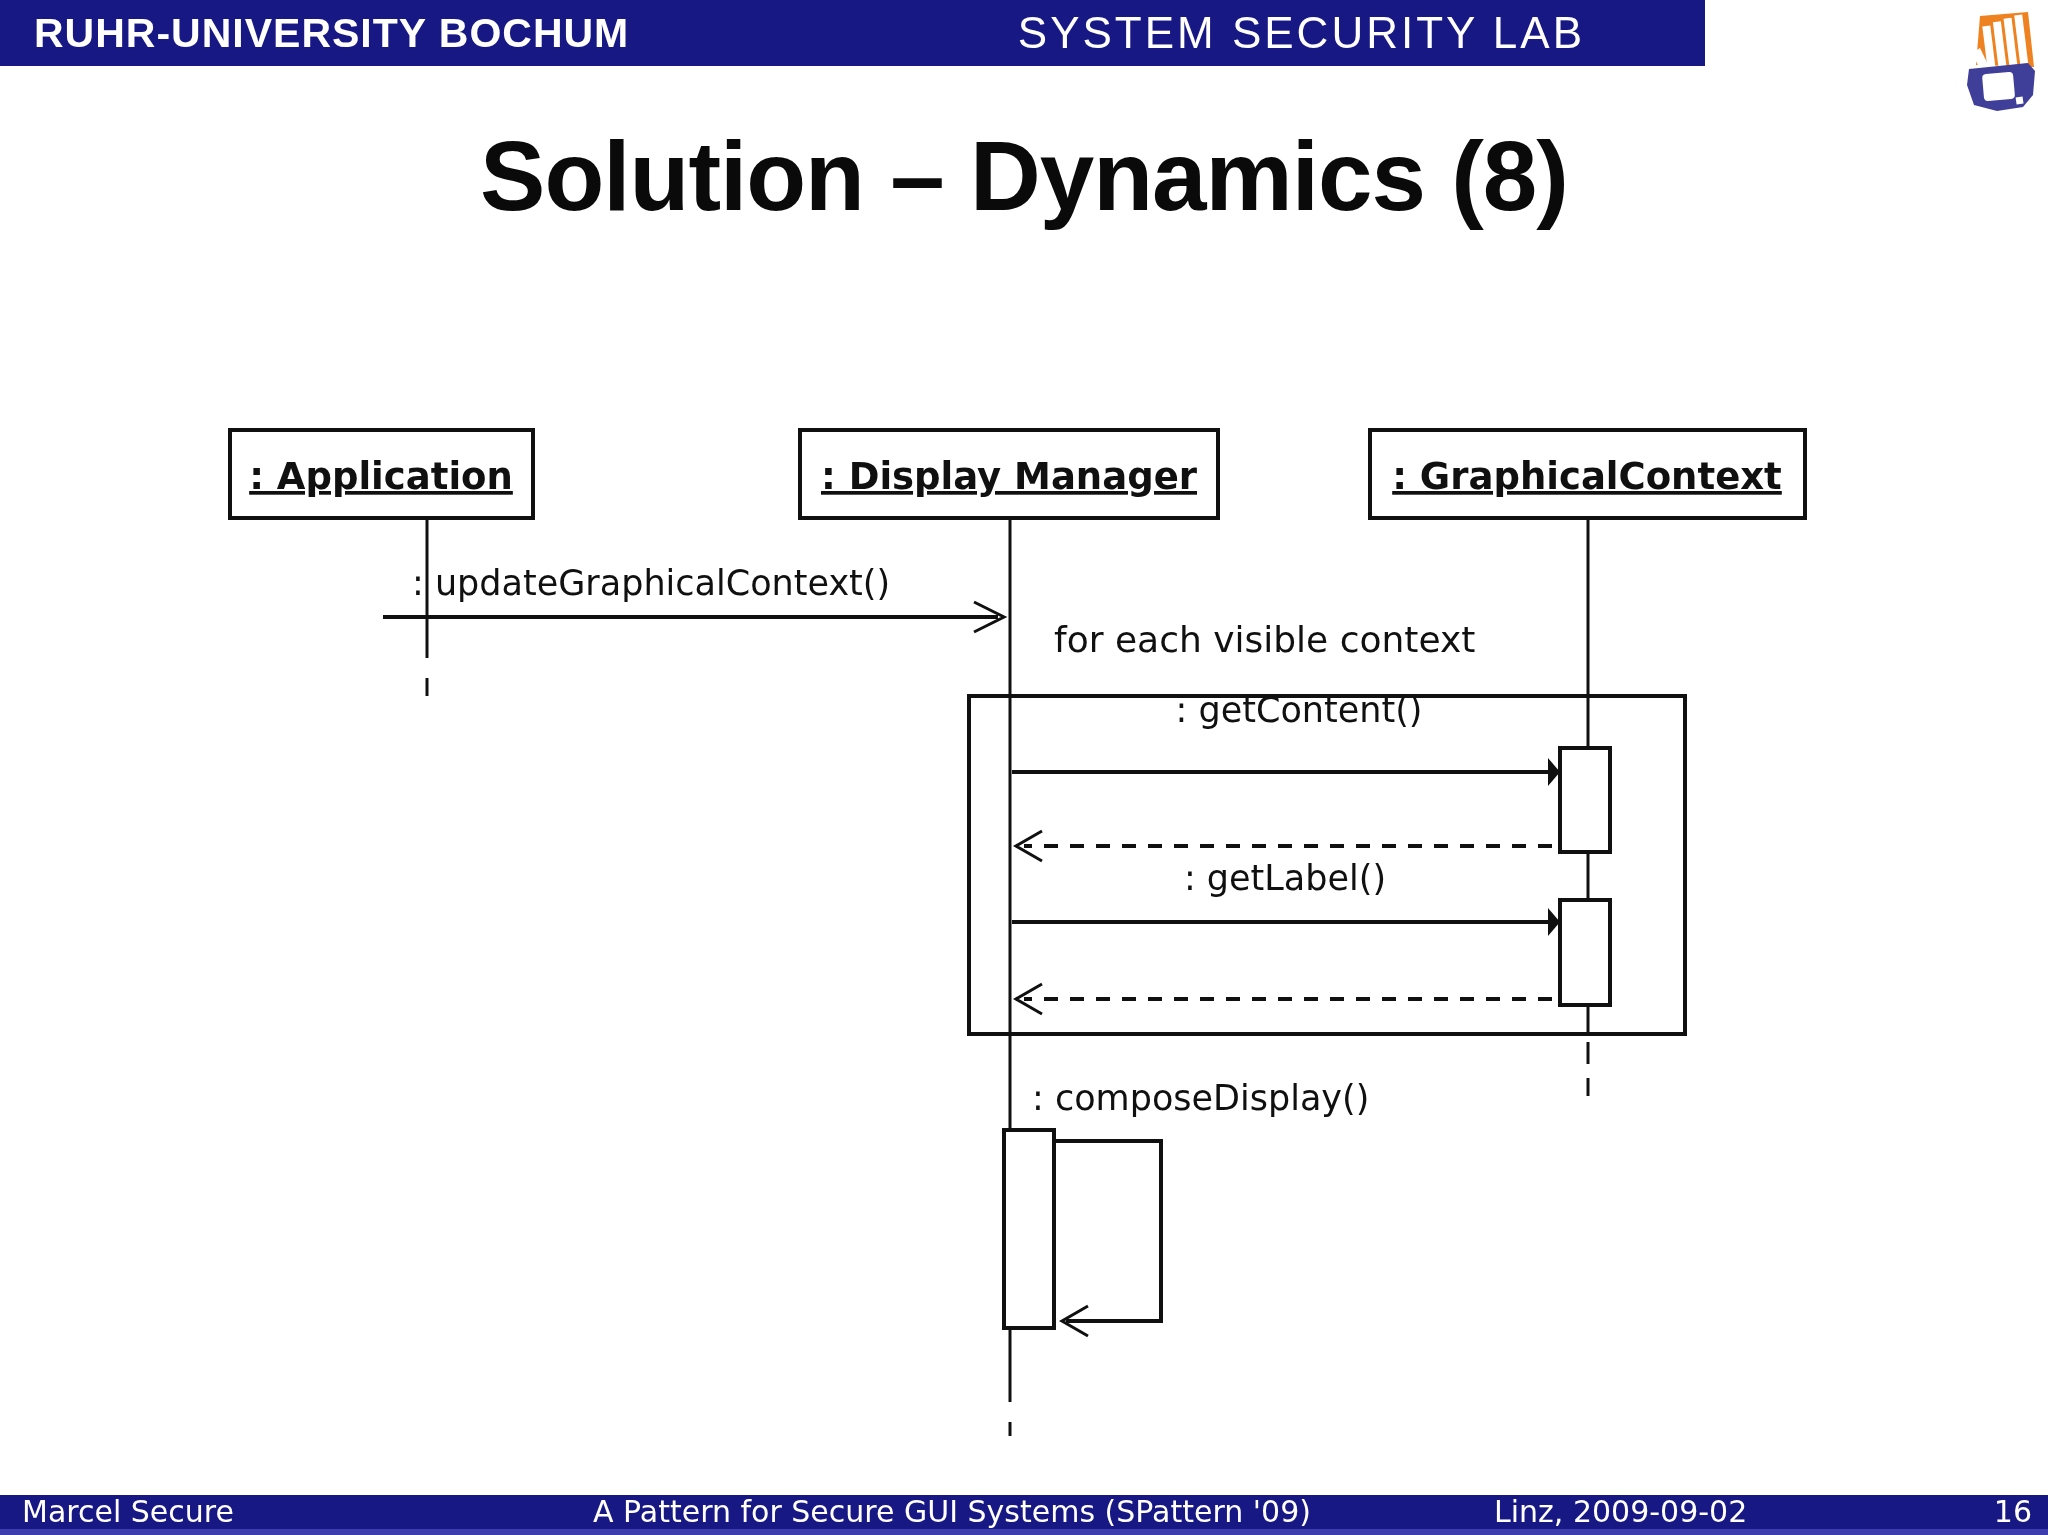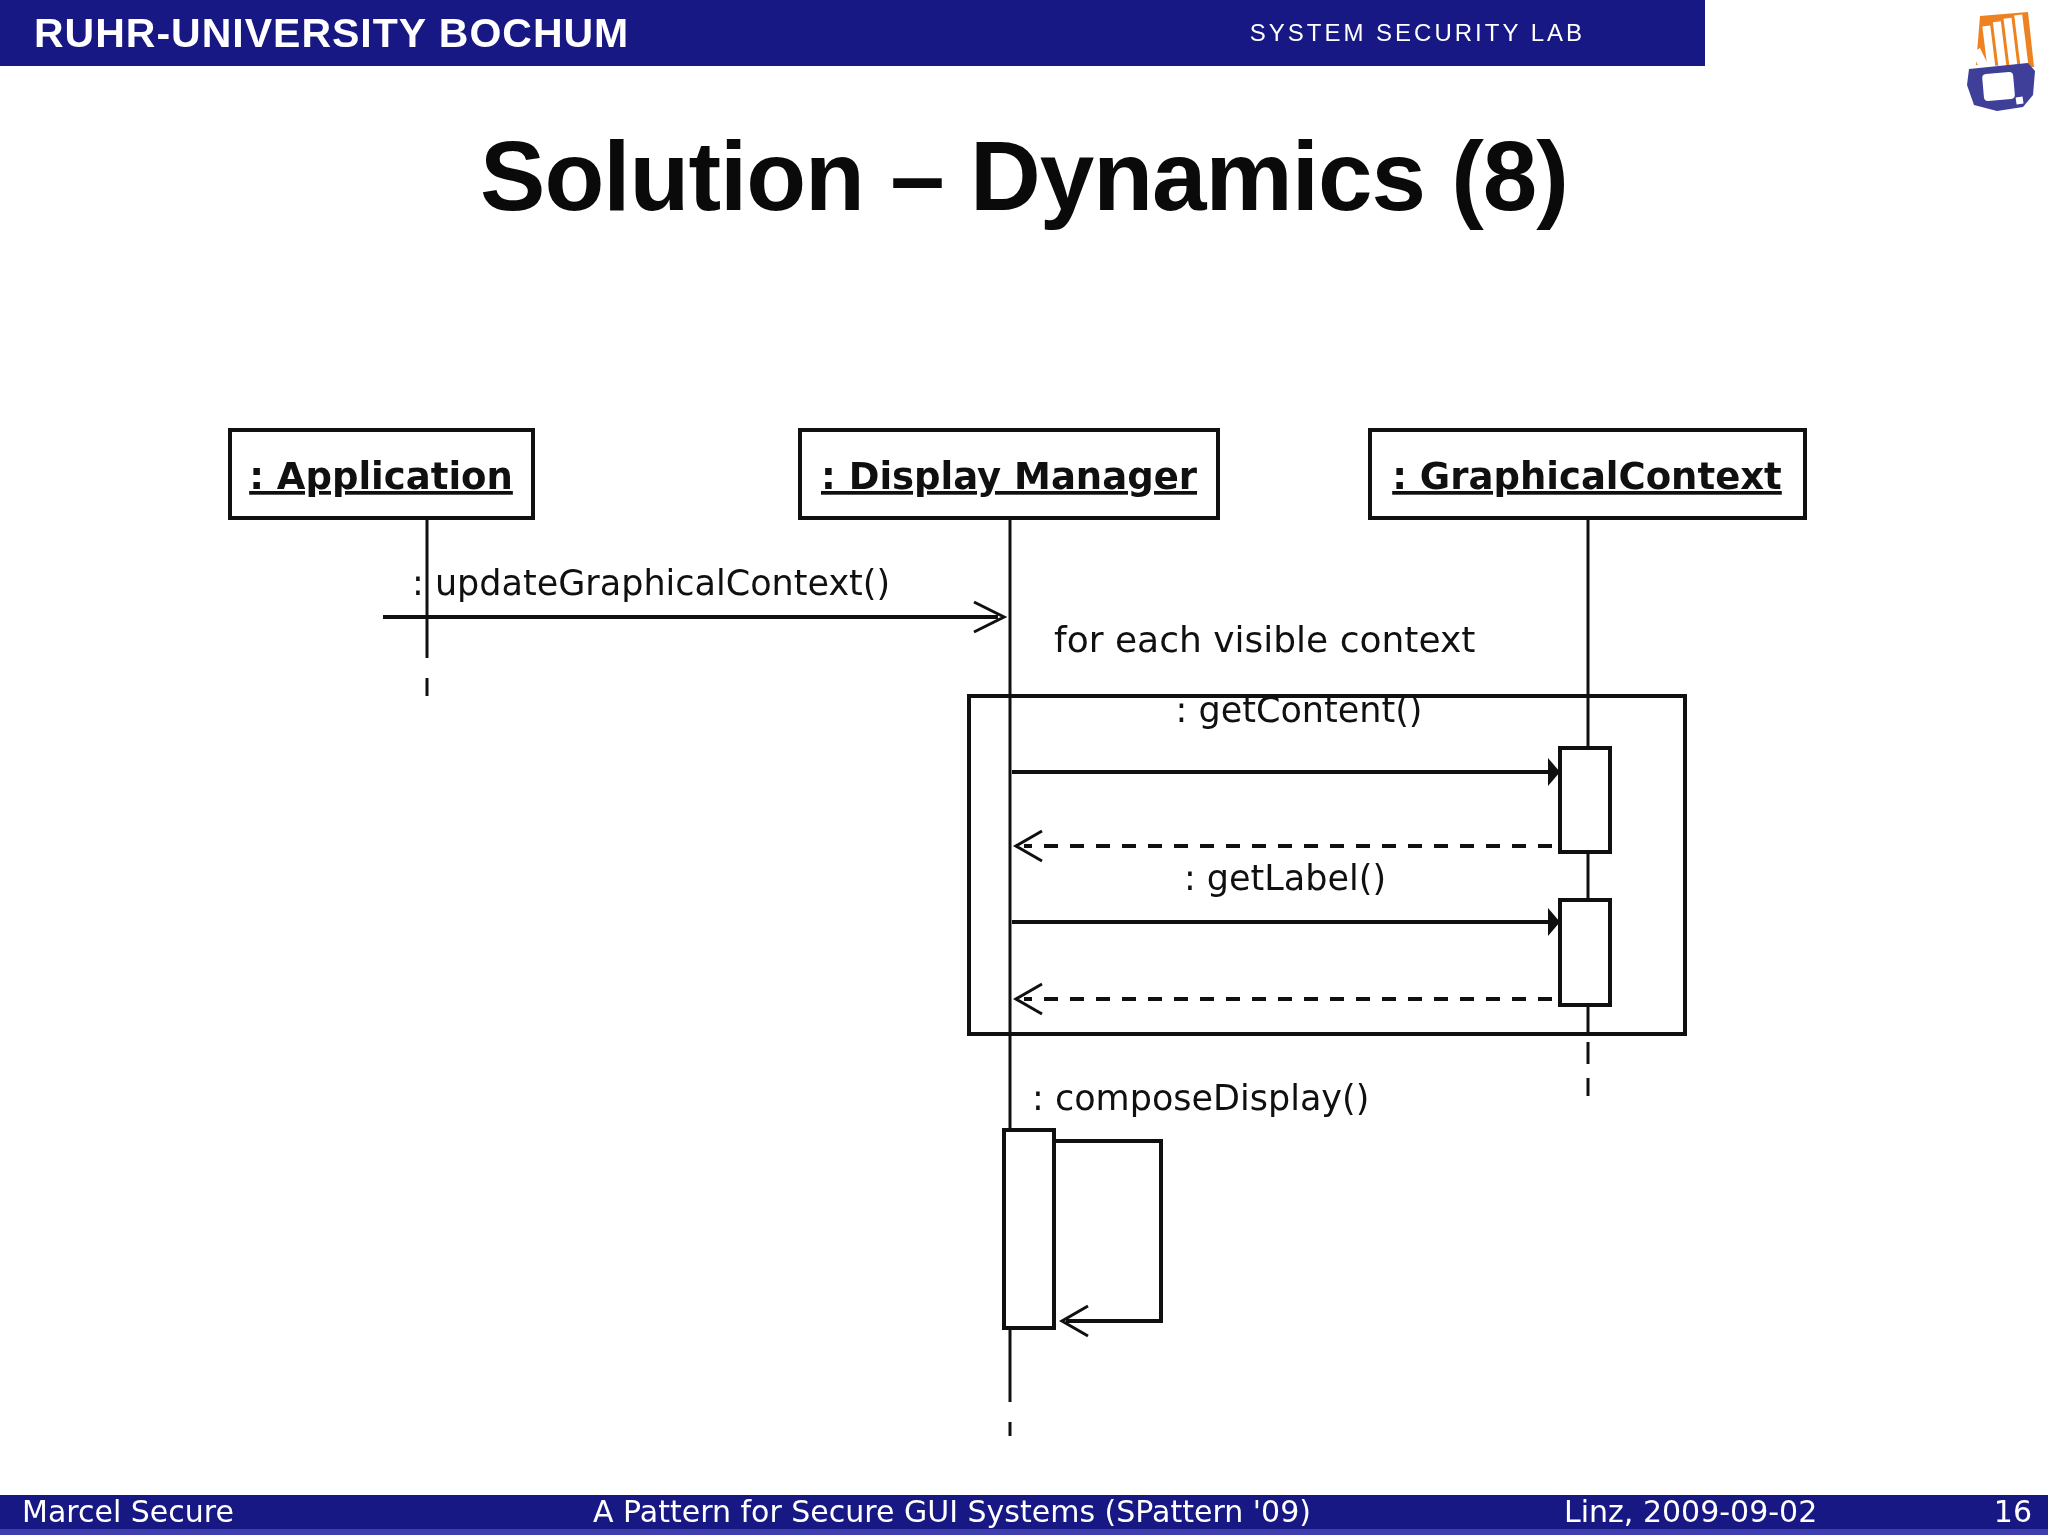--- a/index.html
+++ b/index.html
@@ -22,21 +22,21 @@
     background:var(--navy);
   }
   .header-university{
     position:absolute;left:34px;top:50%;transform:translateY(-50%);
     color:#fff;font-family:"Liberation Sans",sans-serif;
     font-weight:bold;font-size:41px;letter-spacing:1px;white-space:nowrap;
   }
   .header-lab{
     position:absolute;right:120px;top:50%;transform:translateY(-50%);
     color:#fff;font-family:"Liberation Sans",sans-serif;
-    font-weight:400;font-size:24px;letter-spacing:3px;white-space:nowrap;
+    font-weight:400;font-size:44px;letter-spacing:3px;white-space:nowrap;
   }
   .logo{
     position:absolute;top:7px;right:6px;width:78px;height:108px;
   }
   
   .page-title{
     position:absolute;top:120px;left:0;width:2048px;
     text-align:center;color:#0a0a0a;
     font-family:"Liberation Sans",sans-serif;font-weight:bold;
     font-size:98px;letter-spacing:-1px;white-space:nowrap;
@@ -61,21 +61,21 @@
   .footer-bar{
     position:absolute;left:0;bottom:6px;width:2048px;height:34px;
     background:var(--navy);color:#fff;font-size:30px;line-height:34px;
   }
   .footer-strip{
     position:absolute;left:0;bottom:0;width:2048px;height:6px;
     background:var(--footer-strip);
   }
   .footer-author{position:absolute;left:22px;white-space:nowrap;}
   .footer-title{position:absolute;left:593px;white-space:nowrap;text-align:right;}
-  .footer-venue{position:absolute;left:1564px;white-space:nowrap;}
+  .footer-venue{position:absolute;left:1494px;white-space:nowrap;}
   .footer-page{position:absolute;right:16px;white-space:nowrap;}
 </style>
 </head>
 <body>
 
 <div class="header-bar">
   <span class="header-university">RUHR-UNIVERSITY BOCHUM</span>
   <span class="header-lab">SYSTEM SECURITY LAB</span>
 </div>
 

